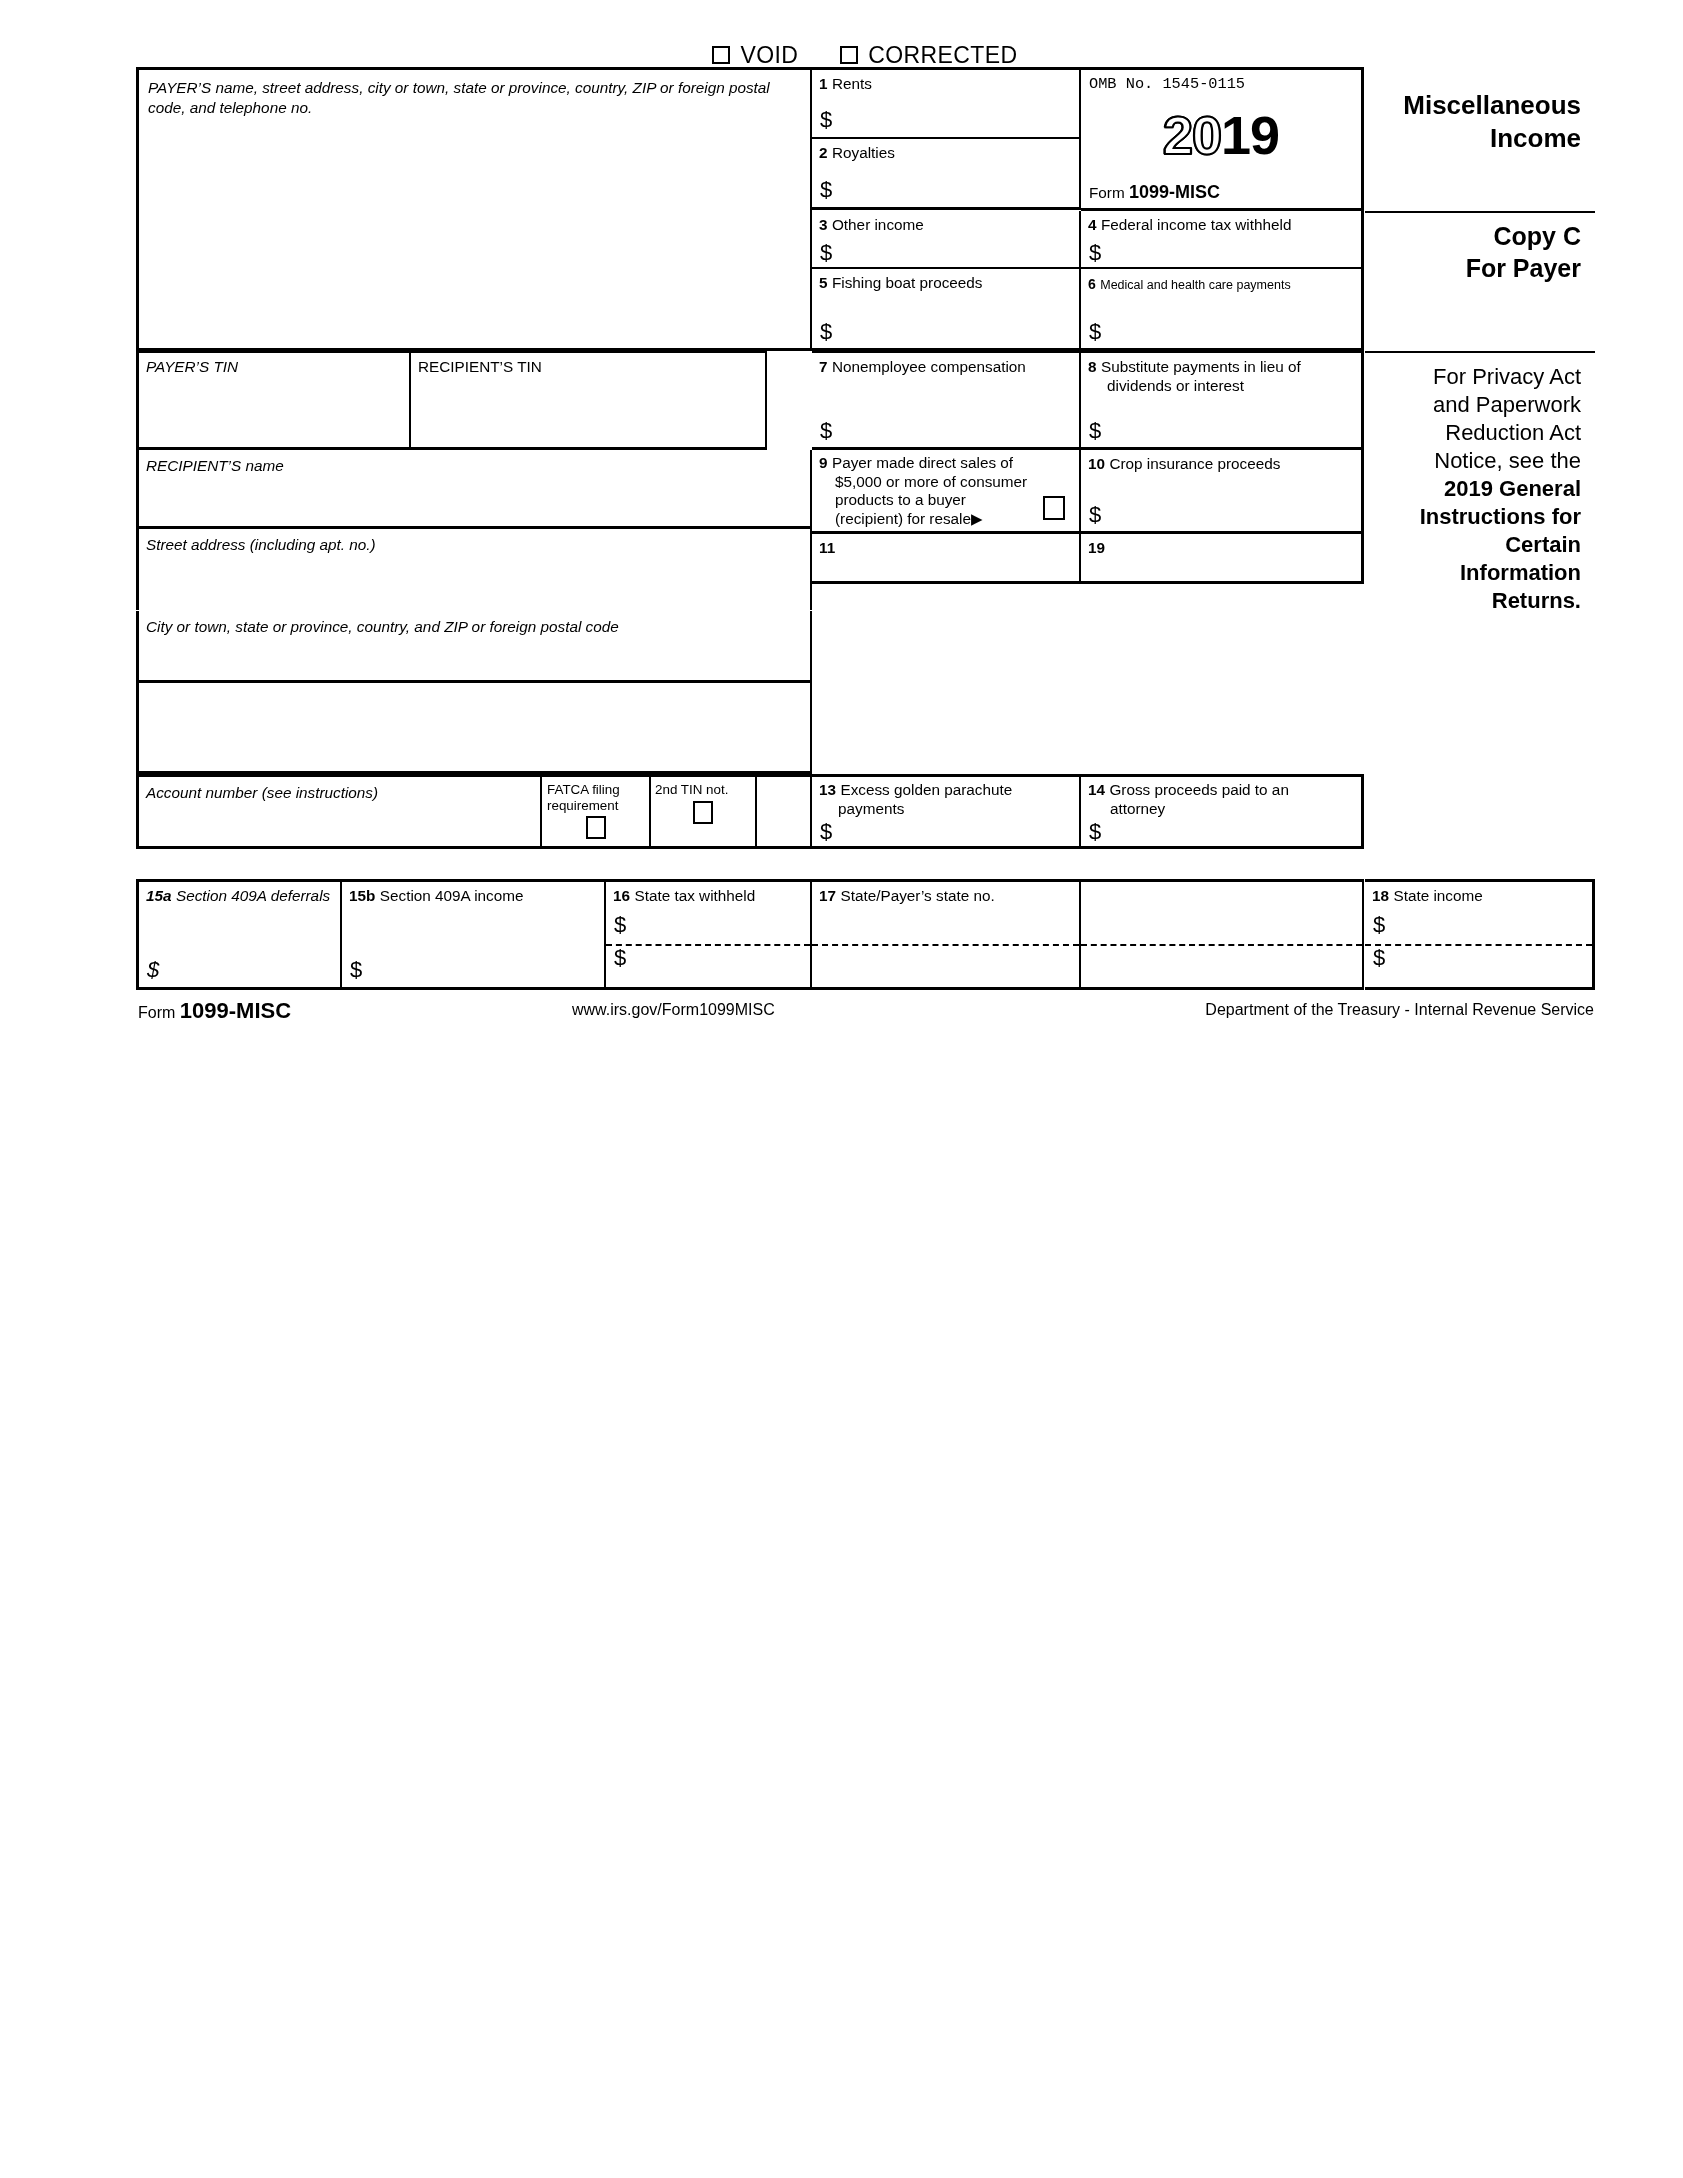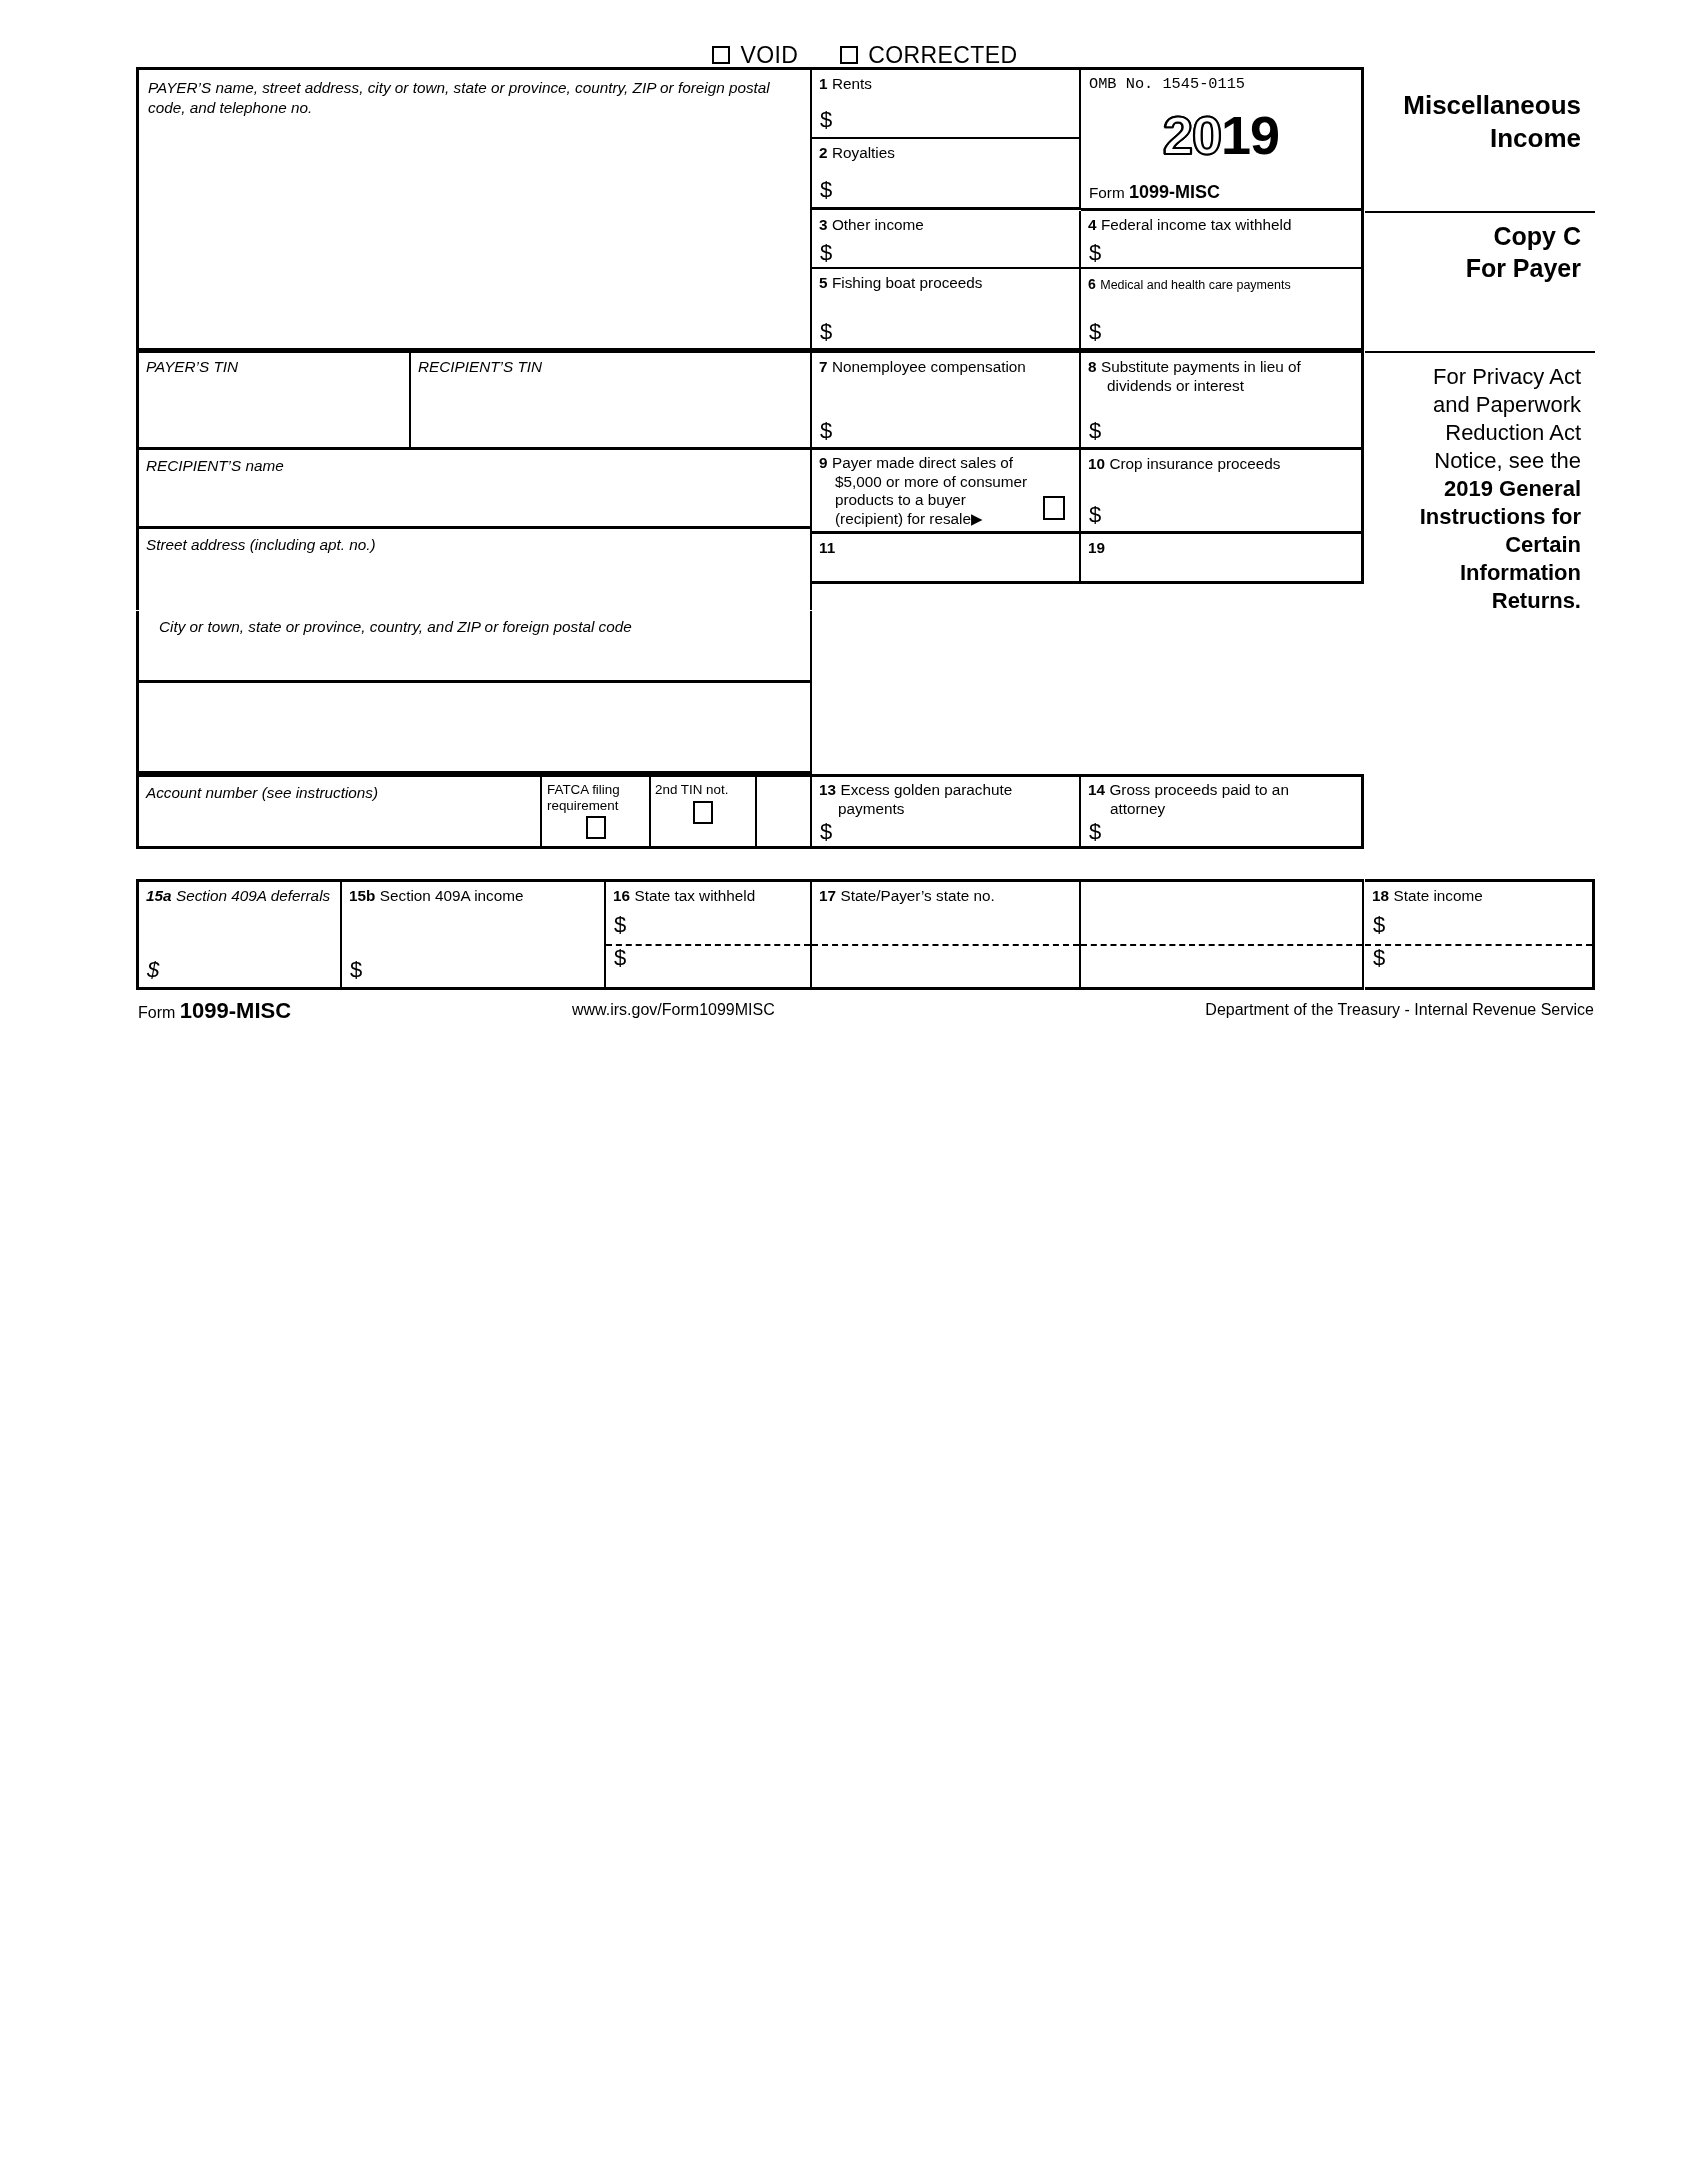--- a/index.html
+++ b/index.html
@@ -305,21 +305,21 @@
         <div>For Payer</div>
       </div>
     </div>
 
     <div class="cell bt-thin bl bb br-thin" style="left:0px; top:284px; width:275px; height:99px;">
       <div class="pad">
           <span class="lbl">PAYER’S TIN</span>
         </div>
     </div>
 
-    <div class="cell bt-thin bb br-thin" style="left:275px; top:284px; width:401px; height:99px;font-style:italic;">
+    <div class="cell bt-thin bb br-thin" style="left:275px; top:284px; width:356px; height:99px;">
       <div class="pad">
           <span class="lbl">RECIPIENT’S TIN</span>
         </div>
     </div>
 
     <div class="cell bb br-thin" style="left:676px; top:202px; width:269px; height:82px;">
       <div class="pad"><span class="num">5</span>
         <span class="lbl" style="display:inline">Fishing boat proceeds</span></div>
       <span class="dollar" style="bottom:5px;">$</span>
     </div>
@@ -333,21 +333,21 @@
     <div class="cell bl bb br-thin" style="left:0px; top:383px; width:676px; height:79px;">
       <div class="pad" style="padding-top:7px;">
           <span class="lbl">RECIPIENT’S name</span>
         </div>
     </div>
     <div class="cell bl br-thin" style="left:0px; top:462px; width:676px; height:81px; border-bottom:0;">
       <div class="pad" style="padding-top:7px;">
           <span class="lbl">Street address (including apt. no.)</span>
         </div>
     </div>
-    <div class="cell bl bb br-thin" style="left:0px; top:544px; width:676px; height:72px;padding-left:13px;">
+    <div class="cell bl bb br-thin" style="left:0px; top:544px; width:676px; height:72px;">
       <div class="pad" style="padding-top:7px;">
           <span class="lbl">City or town, state or province, country, and ZIP or foreign postal code</span>
         </div>
     </div>
 
     <div class="cell bl bb br-thin" style="left:0px; top:616px; width:676px; height:91px; border-top:0;"></div>
 
     <div class="cell bt-thin bb br-thin" style="left:676px; top:284px; width:269px; height:99px;">
       <div class="pad"><span class="num">7</span>
         <span class="lbl" style="display:inline">Nonemployee compensation</span></div>

